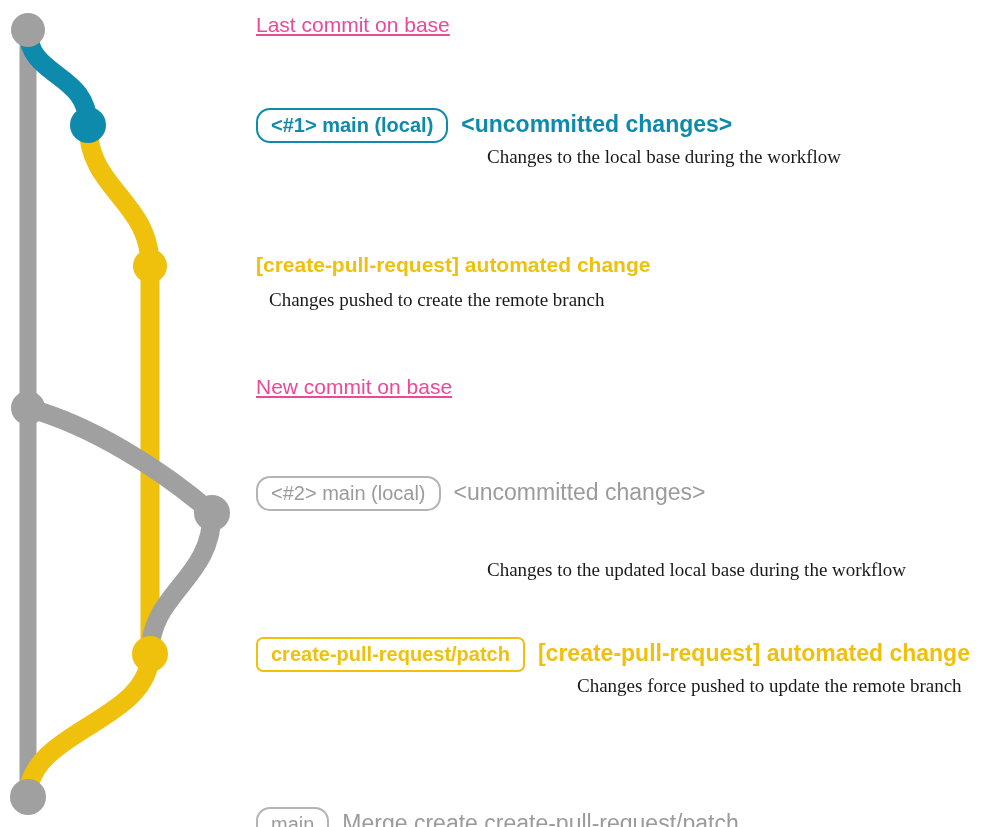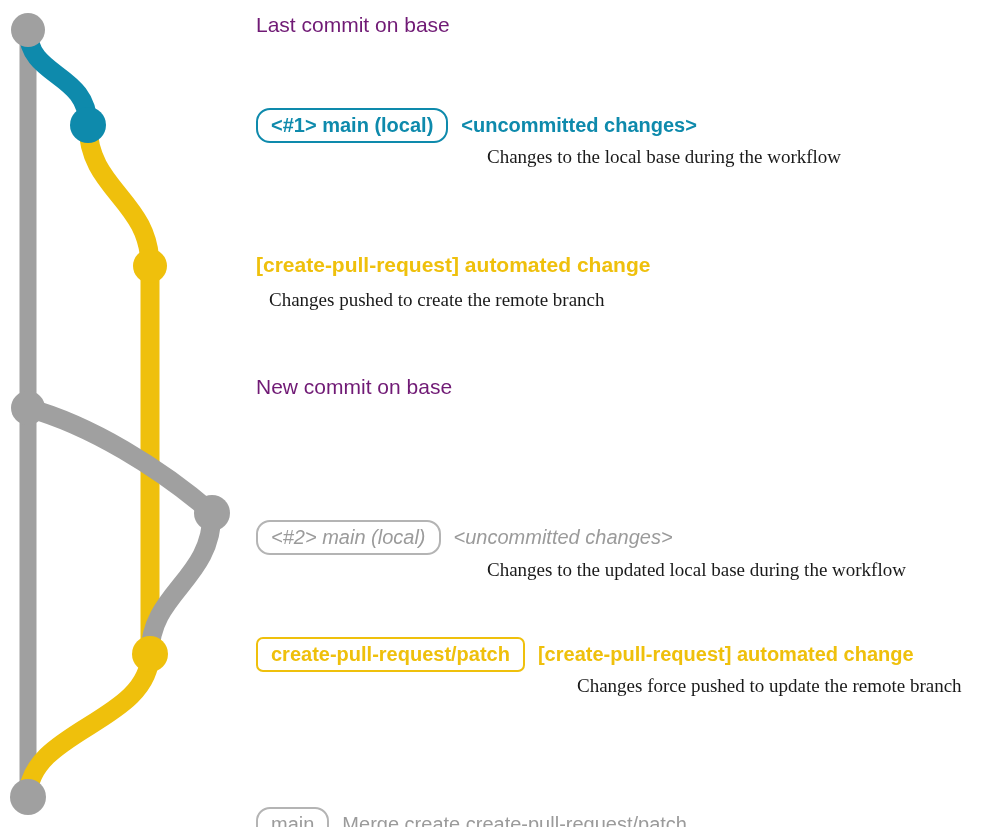--- a/index.html
+++ b/index.html
@@ -43,36 +43,36 @@
     color: #a0a0a0;
     background: #ffffff;
   }
   .ref-pill.teal   { border-color: #0e8aac; color: #0e8aac; font-weight: bold; }
   .ref-pill.yellow { border-color: #efc00c; color: #efc00c; font-weight: bold; border-radius: 7px; }
   .ref-pill.gray   { border-color: #b4b4b4; color: #9b9b9b; font-weight: normal; }
 
   
   .subject {
     font-family: "Liberation Sans", sans-serif;
-    font-size: 20px;
+    font-size: 23px;
     line-height: 24px;
   }
   .subject.teal   { color: #0e8aac; font-weight: bold; }
   .subject.yellow { color: #efc00c; font-weight: bold; }
   .subject.gray   { color: #9b9b9b; font-weight: normal; }
 
   
   .headline {
     position: absolute;
     font-family: "Liberation Sans", sans-serif;
     font-size: 21px;
     line-height: 24px;
     white-space: nowrap;
   }
-  .headline.gray   { color: #701a75; }
+  .headline.gray   { color: #ec4899; text-decoration: underline; }
   .headline.yellow { color: #efc00c; font-weight: bold; }
 
   
   .note {
     position: absolute;
     font-family: "Liberation Serif", serif;
     font-size: 19px;
     line-height: 22px;
     color: #1a1a1a;
     white-space: nowrap;
@@ -115,21 +115,21 @@
   <span class="pill-gap"></span>
   <span class="subject teal">&lt;uncommitted changes&gt;</span>
 </div>
 <div class="note" style="left:487px; top:146px;">Changes to the local base during the workflow</div>
 
 <div class="headline yellow" style="left:256px; top:253px;">[create-pull-request] automated change</div>
 <div class="note" style="left:269px; top:289px;">Changes pushed to create the remote branch</div>
 
 <div class="headline gray" style="left:256px; top:375px;">New commit on base</div>
 
-<div class="row" style="left:256px; top:520px;font-style:italic;">
+<div class="row" style="left:256px; top:476px;">
   <span class="ref-pill gray">&lt;#2&gt; main (local)</span>
   <span class="pill-gap"></span>
   <span class="subject gray">&lt;uncommitted changes&gt;</span>
 </div>
 <div class="note" style="left:487px; top:559px;">Changes to the updated local base during the workflow</div>
 
 <div class="row" style="left:256px; top:637px;">
   <span class="ref-pill yellow">create-pull-request/patch</span>
   <span class="pill-gap"></span>
   <span class="subject yellow">[create-pull-request] automated change</span>

